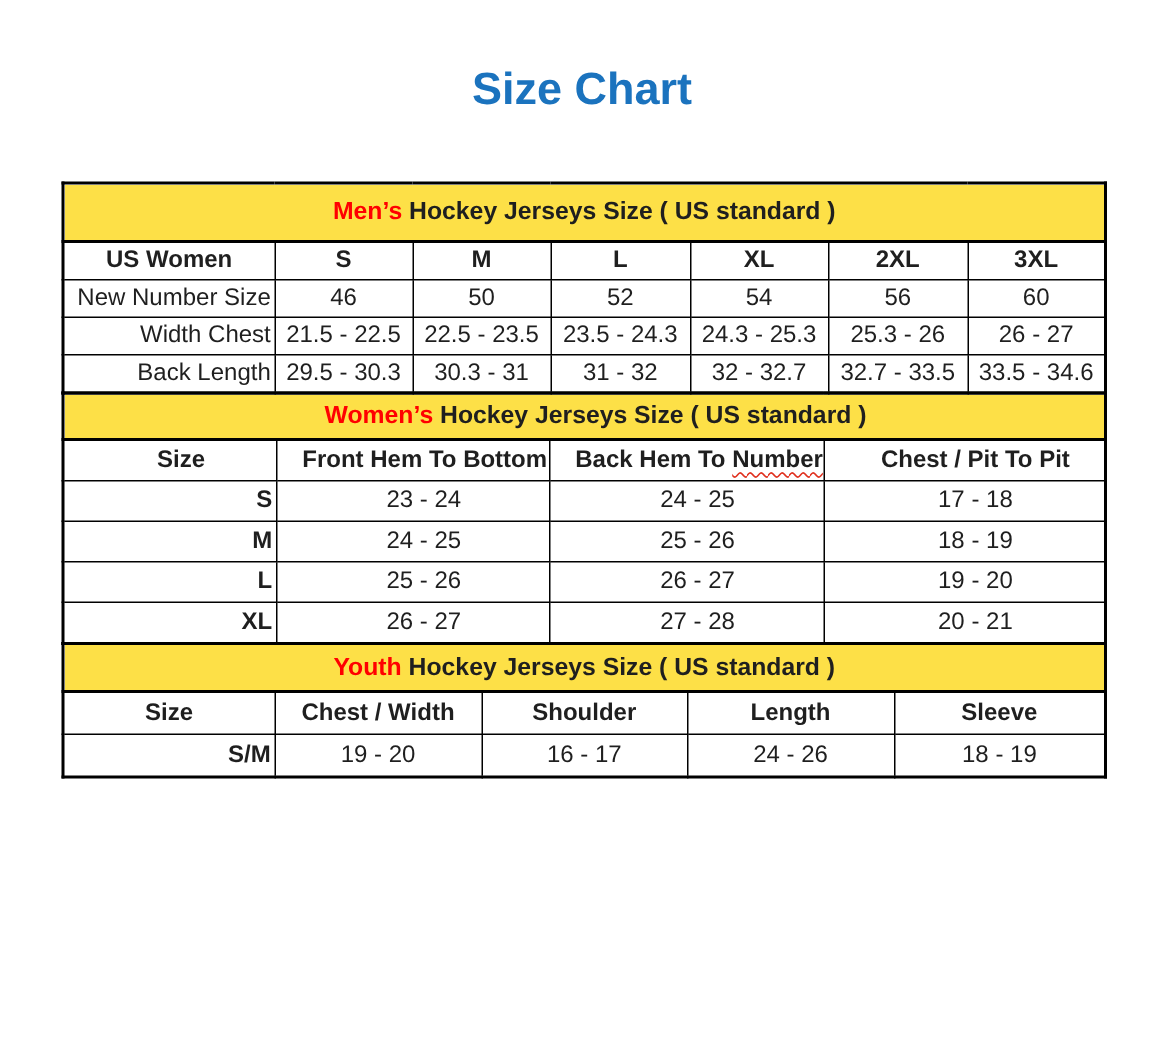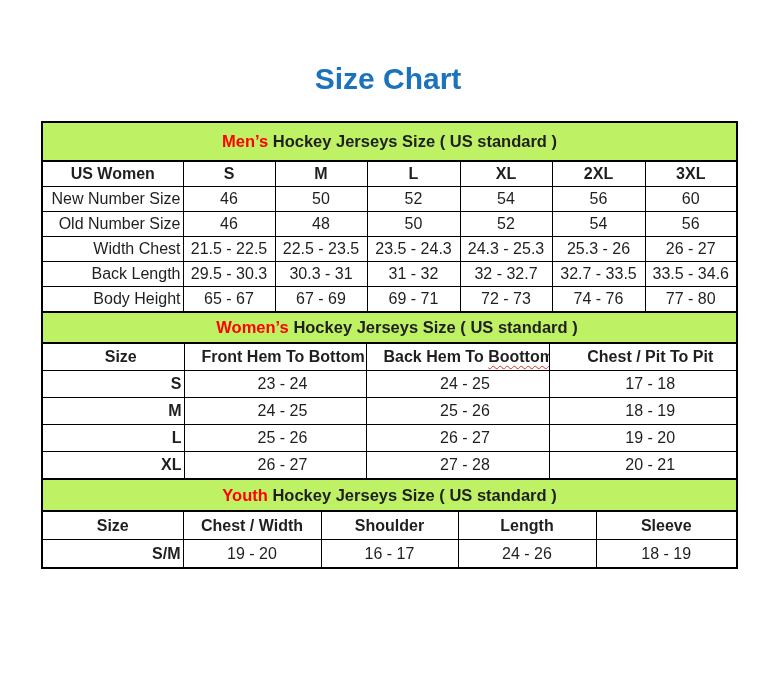--- a/index.html
+++ b/index.html
@@ -6,21 +6,21 @@
   body {
     width:776px; height:692px;
     background:#ffffff;
     font-family:"Liberation Sans", sans-serif;
     color:#1f1f1f;
     position:relative;
     overflow:hidden;
   }
   .title {
     margin:0;
-    padding-top:62px;
+    padding-top:43px;
     text-align:center;
     font-size:30px;
     font-weight:bold;
     color:#1b73be;
     letter-spacing:0px;
   }
   .tables {
     position:absolute;
     left:41px; top:121px;
     width:695px;
@@ -36,21 +36,21 @@
     border:1.5px solid #000;
     text-align:center;
     vertical-align:middle;
     padding:0 2px;
     font-size:16px;
     overflow:hidden;
     white-space:nowrap;
   }
   th { font-weight:bold; }
   tr.banner td {
-    background:#bef264;
+    background:#fde047;
     font-weight:bold;
     font-size:16.5px;
     border:2px solid #000;
   }
   .mens  tr.banner td { height:37px; }
   .womens tr.banner td { height:29px; }
   .youth tr.banner td { height:30px; }
   .mens th, .mens td { height:24px; }
   .womens th, .womens td { height:26px;padding-left:17px; }
   .youth th, .youth td { height:27px; }
@@ -98,73 +98,55 @@
       <tr>
         <td class="label">New Number Size</td>
         <td>46</td>
         <td>50</td>
         <td>52</td>
         <td>54</td>
         <td>56</td>
         <td>60</td>
       </tr>
       <tr>
-        <td class="label">Old Number Size</td>
-        <td>46</td>
-        <td>48</td>
-        <td>50</td>
-        <td>52</td>
-        <td>54</td>
-        <td>56</td>
-      </tr>
-      <tr>
         <td class="label">Width Chest</td>
         <td>21.5 - 22.5</td>
         <td>22.5 - 23.5</td>
         <td>23.5 - 24.3</td>
         <td>24.3 - 25.3</td>
         <td>25.3 - 26</td>
         <td>26 - 27</td>
       </tr>
       <tr>
         <td class="label">Back Length</td>
         <td>29.5 - 30.3</td>
         <td>30.3 - 31</td>
         <td>31 - 32</td>
         <td>32 - 32.7</td>
         <td>32.7 - 33.5</td>
         <td>33.5 - 34.6</td>
-      </tr>
-      <tr>
-        <td class="label">Body Height</td>
-        <td>65 - 67</td>
-        <td>67 - 69</td>
-        <td>69 - 71</td>
-        <td>72 - 73</td>
-        <td>74 - 76</td>
-        <td>77 - 80</td>
       </tr>
     </tbody>
       </table>
 
     <table class="womens">
       <colgroup>
         <col style="width:142px">
           <col style="width:182px">
           <col style="width:183px">
           <col style="width:188px">
       </colgroup>
       <tbody>
           <tr class="banner">
         <td colspan="4"><span class="hl">Women’s</span> <span>Hockey Jerseys Size ( US standard )</span></td>
       </tr>
       <tr>
         <th>Size</th>
         <th>Front Hem To Bottom</th>
-        <th><span>Back Hem To</span> <span class="typo">Boottom</span></th>
+        <th><span>Back Hem To</span> <span class="typo">Number</span></th>
         <th>Chest / Pit To Pit</th>
       </tr>
       <tr>
         <td class="label">S</td>
         <td>23 - 24</td>
         <td>24 - 25</td>
         <td>17 - 18</td>
       </tr>
       <tr>
         <td class="label">M</td>

